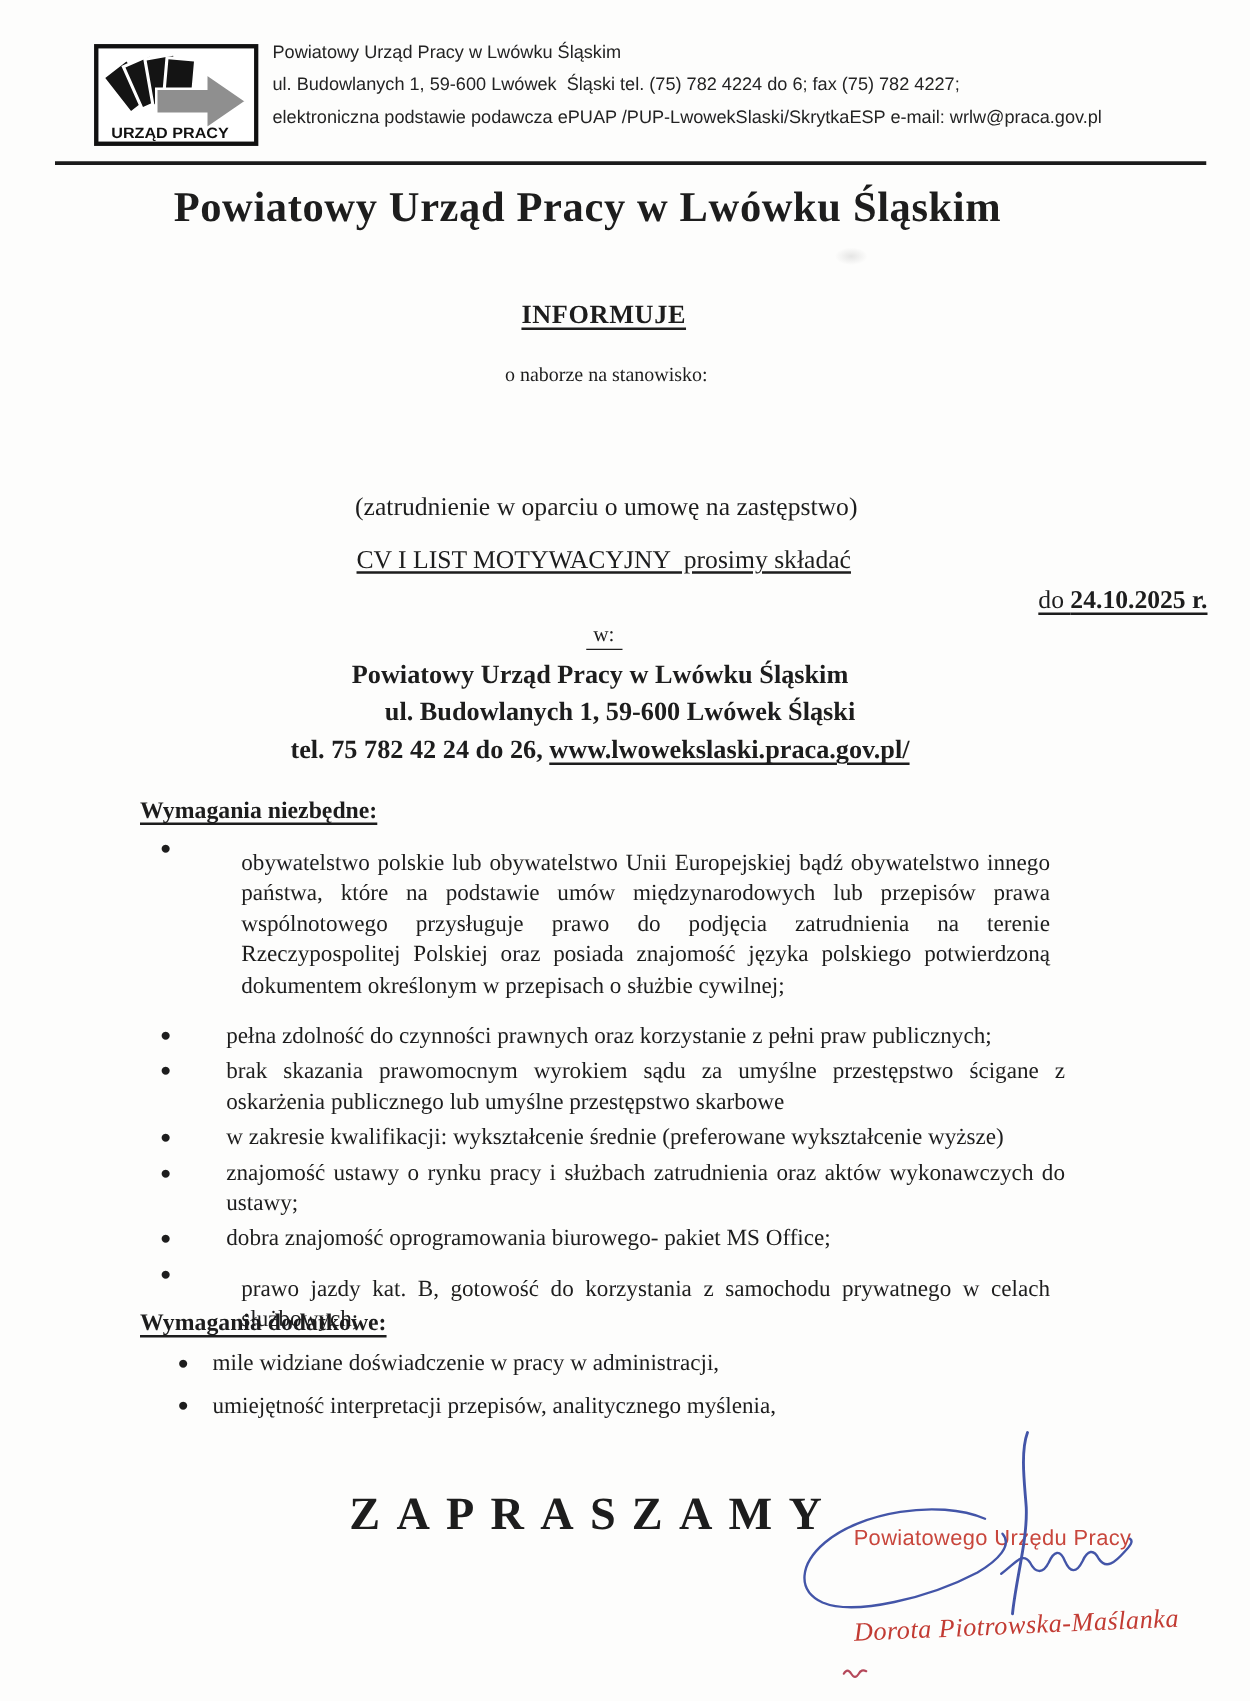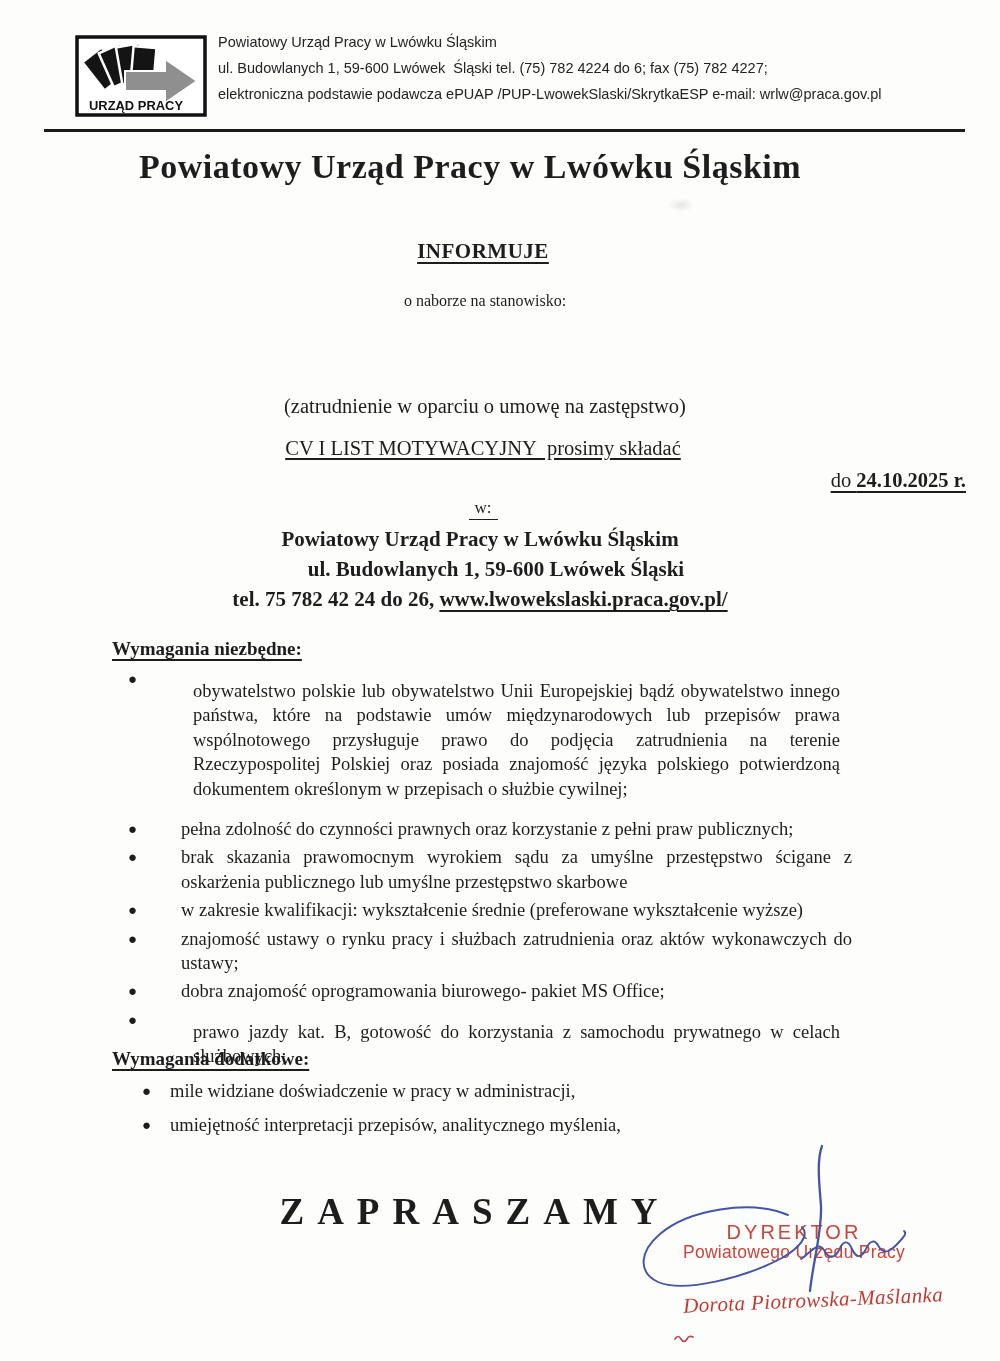--- a/index.html
+++ b/index.html
@@ -148,21 +148,20 @@
     </div>
     <div class="add-item">
       <span class="add-bullet">●</span>
       <p class="add-text" style="margin:0">umiejętność interpretacji przepisów, analitycznego myślenia,</p>
     </div>
   </div>
 
   <div class="abs ctr b closing">ZAPRASZAMY</div>
 
   <div class="abs stamp">
-    <div class="stamp-title">DYREKTOR</div>
     <div class="stamp-org">Powiatowego Urzędu Pracy</div>
   </div>
   <div class="abs signer">Dorota Piotrowska-Maślanka</div>
 
   <svg class="abs pen-svg" viewBox="600 1128 360 185" fill="none" stroke-linecap="round">
     <path d="M 822 1146 C 816 1162, 820 1190, 821 1206 C 822 1232, 813 1262, 810 1291" stroke-width="2.3" stroke="#4355a8"></path>
     <path d="M 788 1215 C 750 1199, 688 1210, 660 1234 C 640 1251, 637 1272, 658 1282 C 684 1293, 744 1278, 782 1258 C 799 1248, 810 1236, 802 1227" stroke-width="1.9" stroke="#4355a8"></path>
     <path d="M 801 1259 C 812 1251, 818 1241, 824 1250 C 828 1258, 834 1260, 839 1250 C 843 1241, 848 1239, 852 1249 C 856 1258, 861 1259, 866 1249 C 870 1240, 875 1239, 879 1247 C 885 1256, 892 1250, 900 1241 C 904 1237, 907 1233, 904 1231" stroke-width="1.9" stroke="#4355a8"></path>
   </svg>
 

